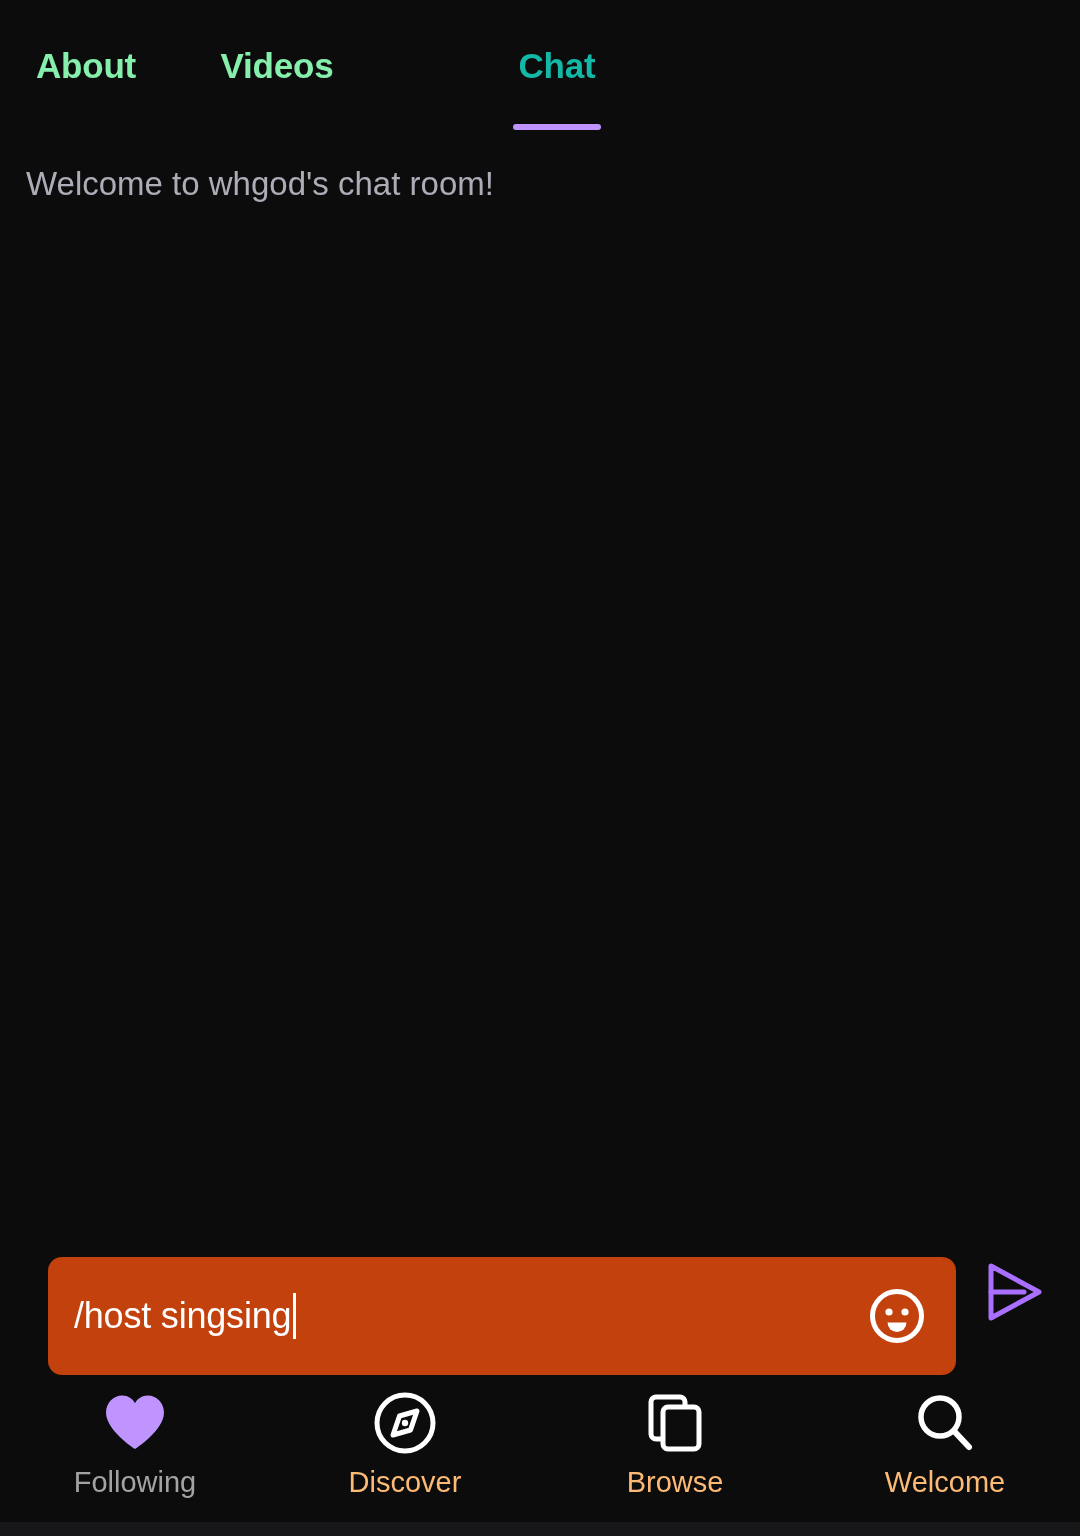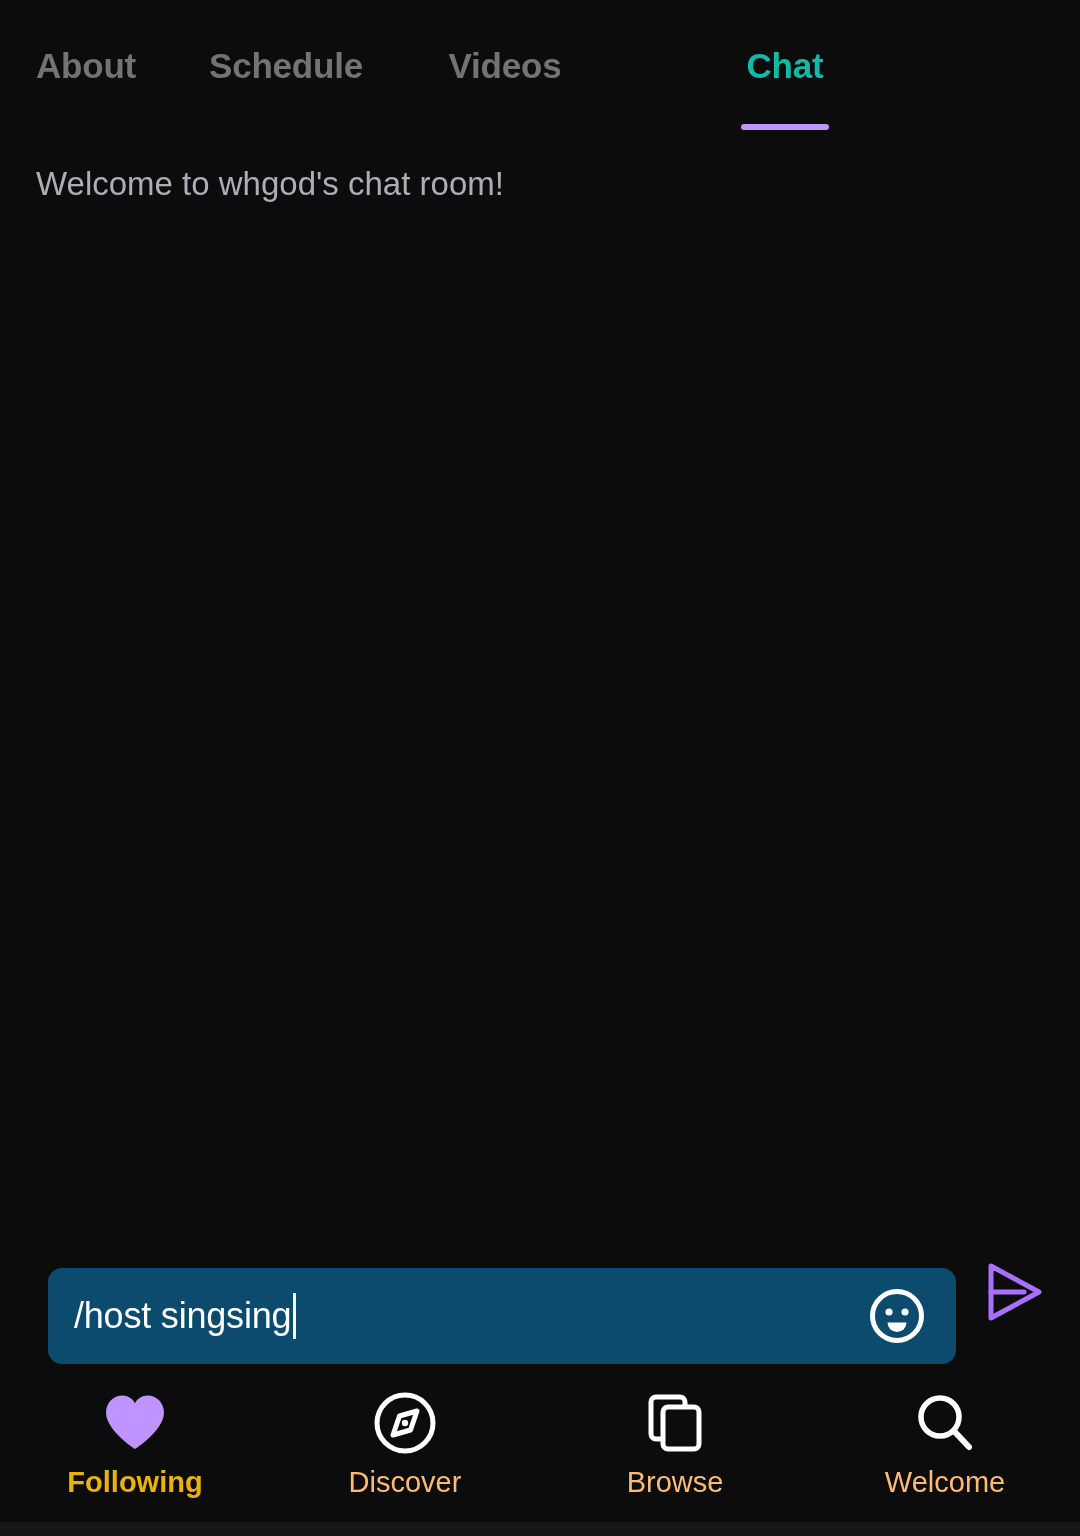--- a/index.html
+++ b/index.html
@@ -42,21 +42,21 @@
     flex-direction: column;
     align-items: center;
     justify-content: flex-start;
     padding-top: 45px;
     box-sizing: border-box;
     cursor: pointer;
   }
   .tab-label {
     font-size: 35px;
     font-weight: 700;
-    color: #737373;
+    color: #86efac;
     letter-spacing: -0.2px;
     line-height: 42px;
     white-space: nowrap;
   }
   .tab.active .tab-label {
     color: #14b8a6;
   }
   .tab-underline {
     position: absolute;
     bottom: 18px;
@@ -76,21 +76,21 @@
   .tab-about    { width: 172px; }
   .tab-schedule { width: 228px; }
   .tab-videos   { width: 210px; }
   .tab-clips    { width: 196px; }
   .tab-chat     { width: 190px; margin-left: 80px; }
 
   
   .chat-body {
     flex: 1 1 auto;
     position: relative;
-    padding: 0 36px;
+    padding: 0 26px;
     overflow: hidden;
   }
   .system-message {
     margin-top: 14px;
     font-size: 33px;
     line-height: 44px;
     color: #adadb8;
     font-weight: 400;
     letter-spacing: 0px;
   }
@@ -99,22 +99,22 @@
   .composer {
     flex: 0 0 auto;
     height: 160px;
     display: flex;
     align-items: center;
     padding: 0 22px 0 48px;
     box-sizing: border-box;
   }
   .input-shell {
     flex: 1 1 auto;
-    height: 96px;
-    background: #0c4a6e;
+    height: 118px;
+    background: #c2410c;
     border-radius: 14px;
     display: flex;
     align-items: center;
     padding: 0 22px 0 26px;
     box-sizing: border-box;
     position: relative;
     margin-top: 48px;
   }
   .input-text-wrap {
     flex: 1 1 auto;
@@ -182,22 +182,21 @@
     justify-content: center;
   }
   .navlabel {
     margin-top: 6px;
     font-size: 29px;
     color: #fdba74;
     font-weight: 400;
     letter-spacing: 0px;
   }
   .navitem.active .navlabel {
-    color: #eab308;
-    font-weight: bold;
+    color: #a3a3a3;
   }
 
   .home-strip {
     position: absolute;
     left: 0;
     bottom: 0;
     width: 1080px;
     height: 14px;
     background: #17171a;
   }
@@ -207,24 +206,20 @@
 
 <div class="app">
 
   <div class="tabbar">
 
     <div class="tab tab-about">
       <span class="tab-label">About</span>
       <span class="tab-underline"></span>
     </div>
 
-    <div class="tab tab-schedule">
-      <span class="tab-label">Schedule</span>
-      <span class="tab-underline"></span>
-    </div>
 
     <div class="tab tab-videos">
       <span class="tab-label">Videos</span>
       <span class="tab-underline"></span>
     </div>
 
 
     <div class="tab tab-chat active">
       <span class="tab-label">Chat</span>
       <span class="tab-underline"></span>

